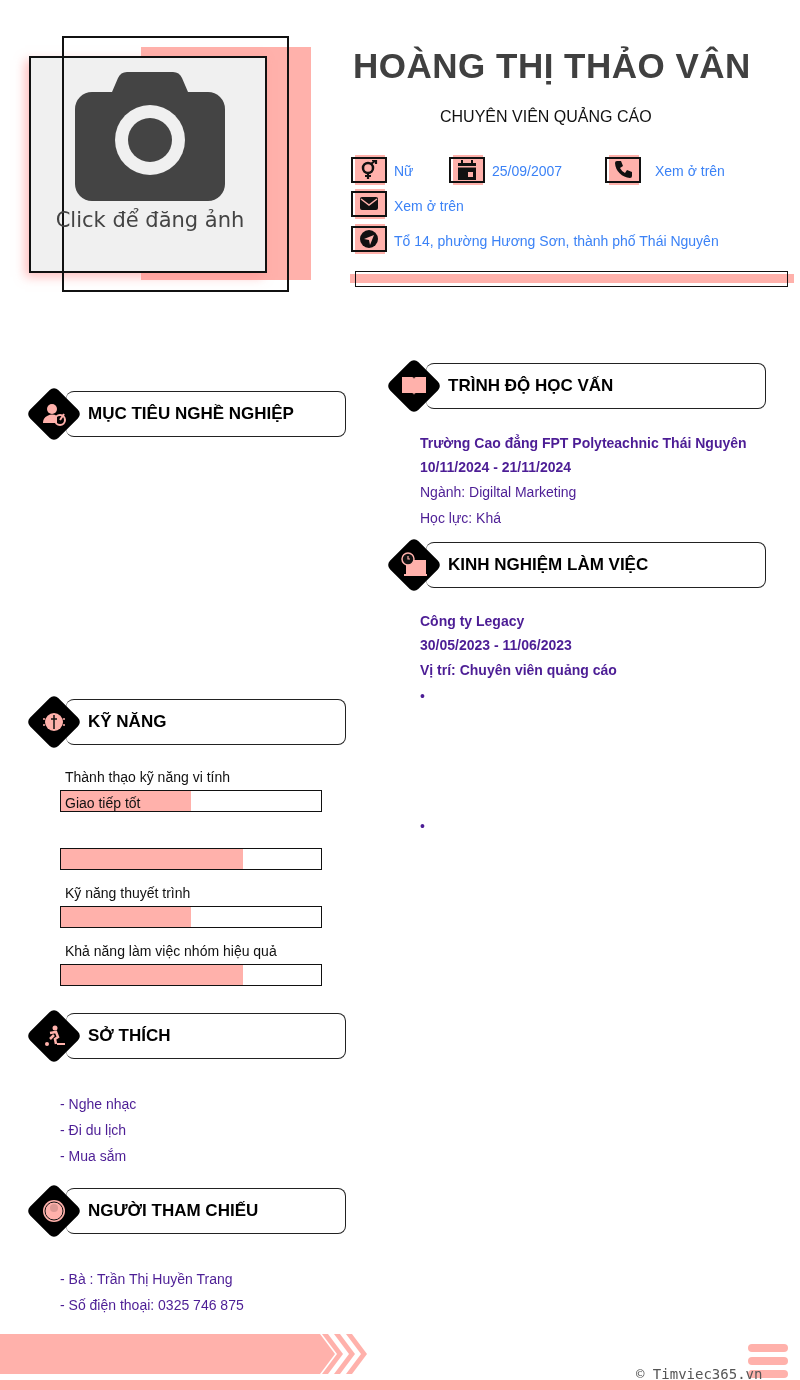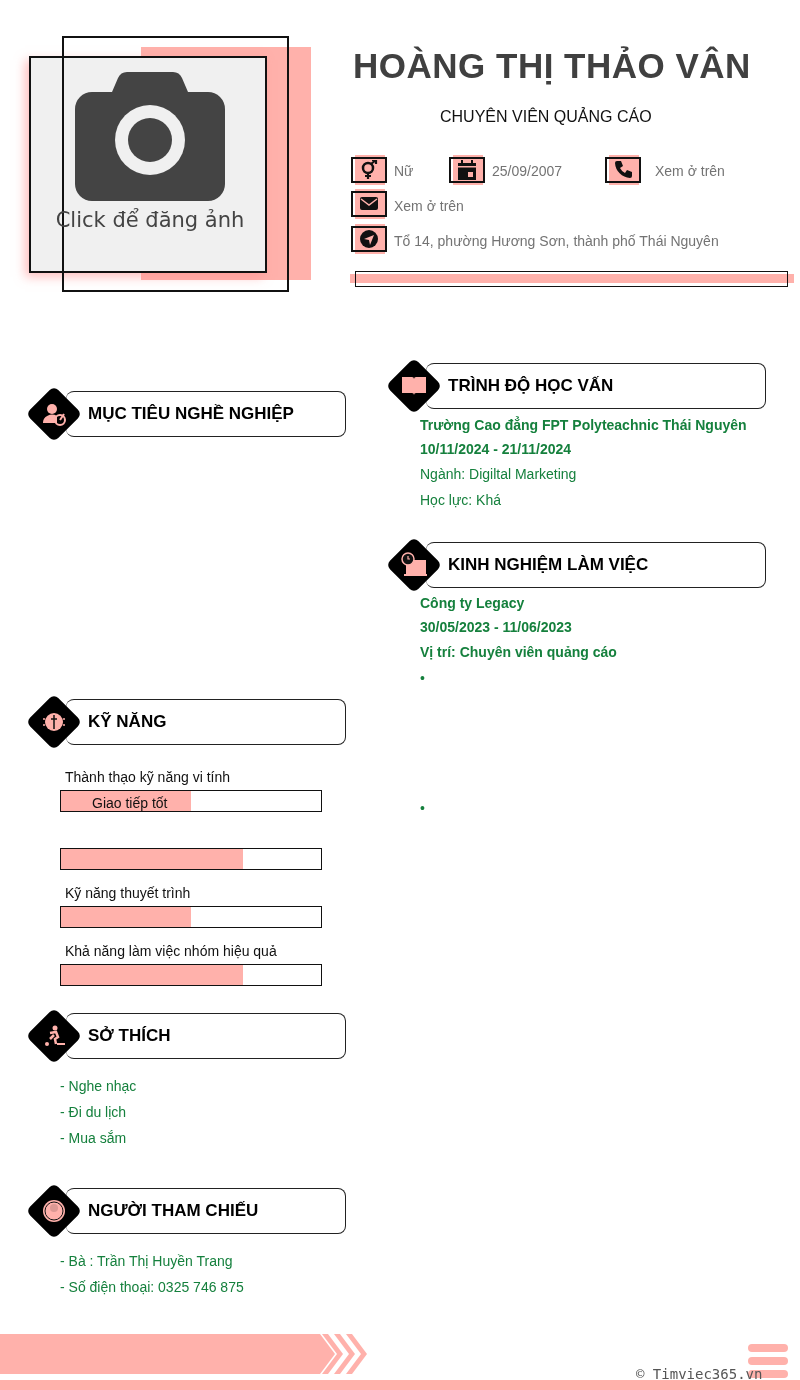--- a/index.html
+++ b/index.html
@@ -18,37 +18,37 @@
       font-size: 21px; color: #444; }
 
     
     .name { left: 353px; top: 46px; font-size: 35px; font-weight: bold; letter-spacing: 0.5px; color: #404040; }
     .title { left: 440px; top: 108px; font-size: 16px; color: #111; }
 
     .info-icon { width: 36px; height: 28px; position: absolute; }
     .info-icon .pink { position: absolute; left: 4px; top: -2px; width: 30px; height: 30px; background: #ffb1ab; }
     .info-icon .frame { position: absolute; left: 0; top: 0; width: 36px; height: 26px; border: 2px solid #111; }
     .info-icon svg { position: absolute; left: 9px; top: 3px; }
-    .info-text { position: absolute; font-size: 14px; color: #737373; }
+    .info-text { position: absolute; font-size: 14px; color: #3b82f6; }
 
     .header-bar { left: 350px; top: 274px; width: 444px; height: 9px; background: #ffb1ab; }
     .header-bar-frame { left: 355px; top: 271px; width: 433px; height: 16px; border: 1.5px solid #111; }
 
     
     .sec { position: absolute; height: 46px; }
     .sec .box { position: absolute; left: 38px; top: 0; height: 46px; border: 1.5px solid #222; border-radius: 0 10px 10px 0; border-left: none;
       border-radius: 8px; }
     .sec .diamond { position: absolute; left: 6px; top: 3px; width: 40px; height: 40px; background: #000; transform: rotate(45deg); border-radius: 6px; }
     .sec .ico { position: absolute; left: 13px; top: 10px; width: 26px; height: 26px; }
     .sec .label { position: absolute; left: 60px; top: 13px; font-size: 17px; font-weight: bold; color: #000; white-space: nowrap; }
 
     .para { position: absolute; font-size: 14px; line-height: 26px; color: #111; text-align: justify; }
     .pink-text { color: #ffb1ab; font-weight: bold; font-size: 14px; }
     .bold { font-weight: bold; }
-    .line { position: absolute; font-size: 14px; color: #15803d; }
+    .line { position: absolute; font-size: 14px; color: #4c1d95; margin-top: 18px; }
 
     .skill-label { position: absolute; left: 65px; font-size: 14px; color: #111; }
     .skill-bar { position: absolute; left: 60px; width: 262px; height: 22px; border: 1.5px solid #111; background: #fff; }
     .skill-fill { height: 100%; background: #ffb1ab; }
 
     
     .footer-band { left: 0; top: 1334px; width: 320px; height: 40px; background: #ffb1ab; }
     .footer-bottom { left: 0; top: 1380px; width: 800px; height: 10px; background: #ffb1ab; }
     .footer-copy { left: 636px; top: 1366px; font-family: "DejaVu Sans Mono", monospace; font-size: 14px; color: #555; }
     .footer-pill { position: absolute; left: 748px; width: 40px; height: 8px; border-radius: 4px; background: #ffb1ab; }
@@ -150,21 +150,21 @@
       <circle cx="23" cy="16" r="1" fill="#ffb1ab"></circle>
   </svg>
   <div class="label">KỸ NĂNG</div>
 </div>
 
 <div class="skill-label" style="top:769px;">Thành thạo kỹ năng vi tính</div>
 <div class="skill-bar" style="top:790px;">
     <div class="skill-fill" style="width:50%;"></div>
   </div>
 
-<div class="skill-label" style="top:795px;margin-left:27px;">Giao tiếp tốt</div>
+<div class="skill-label" style="top:795px;">Giao tiếp tốt</div>
 <div class="skill-bar" style="top:848px;">
     <div class="skill-fill" style="width:70%;"></div>
   </div>
 
 <div class="skill-label" style="top:885px;">Kỹ năng thuyết trình</div>
 <div class="skill-bar" style="top:906px;">
     <div class="skill-fill" style="width:50%;"></div>
   </div>
 
 <div class="skill-label" style="top:943px;">Khả năng làm việc nhóm hiệu quả</div>

